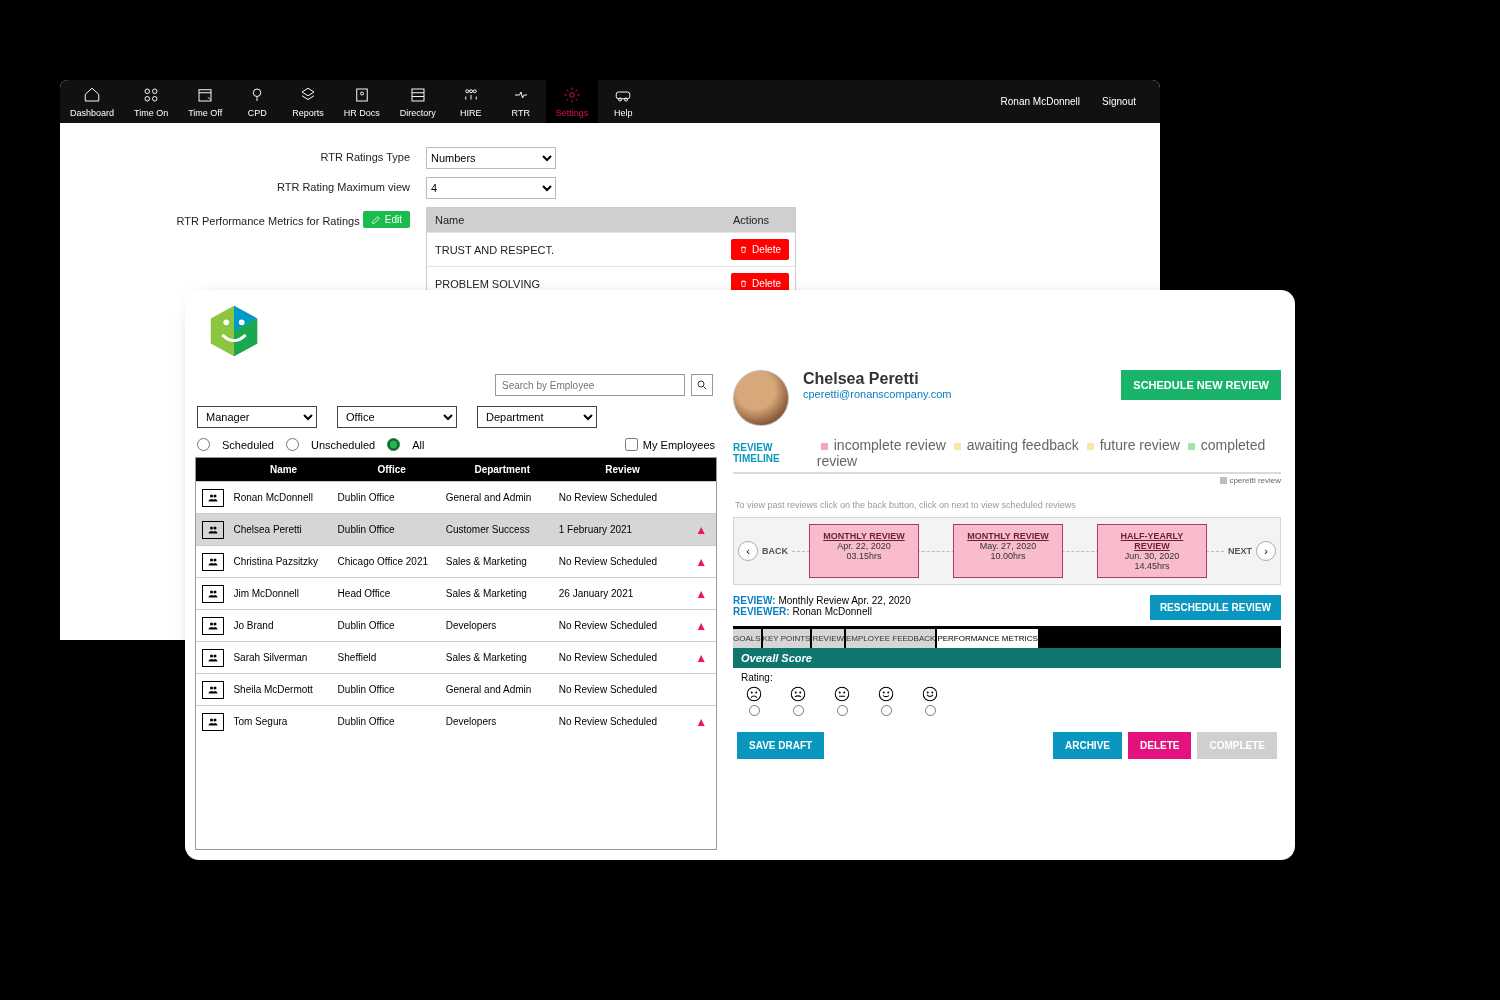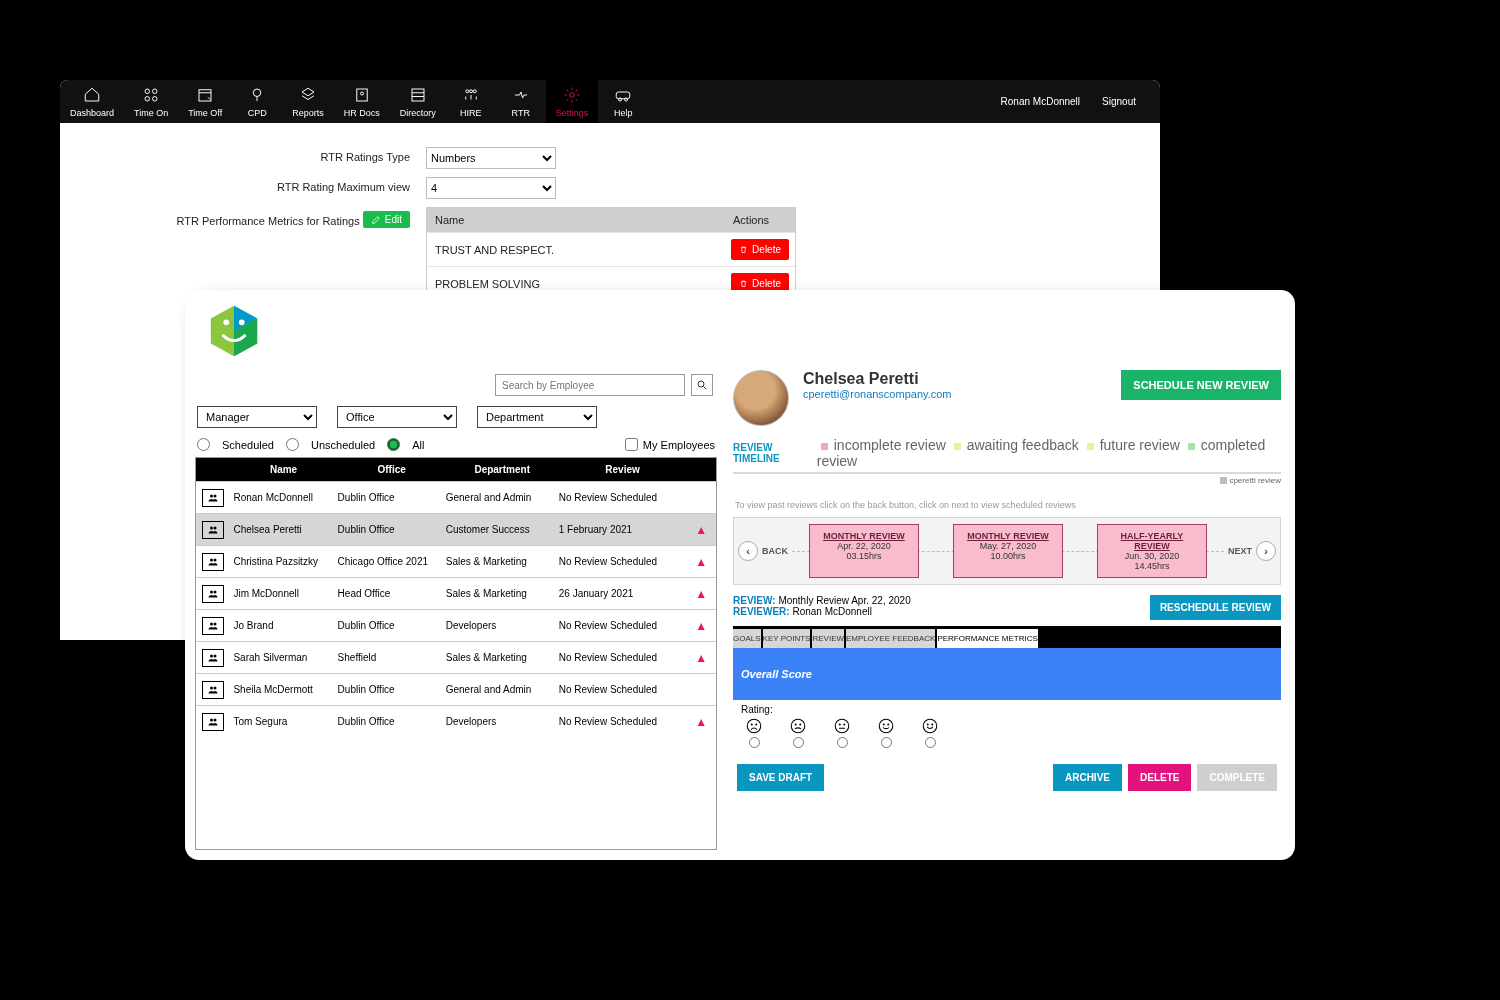--- a/index.html
+++ b/index.html
@@ -81,21 +81,21 @@
   .tcard{background:#f9bccd;border:1px solid #a63e64;width:110px;padding:6px 4px;font-size:9px;text-align:center;color:#333;z-index:1}
   .tcard .tt{font-weight:bold;text-decoration:underline;color:#6b1d3a;font-size:9px}
   .tcard .dt,.tcard .du{font-size:9px}
   .legend2{text-align:right;font-size:8px;color:#666;padding:2px 0 8px}
   .revinfo{display:flex;align-items:flex-start;font-size:10px}
   .revinfo .lbls b{color:#0a7fbf}
   .reschbtn{margin-left:auto;background:#0a97bf;color:#fff;border:none;padding:7px 10px;font-size:10px;font-weight:bold;cursor:pointer}
   .tabs{display:flex;background:#000;margin-top:6px;height:22px;align-items:flex-end;font-size:8px}
   .tab{background:#d6d6d6;color:#333;padding:5px 0;margin-right:2px;cursor:pointer}
   .tab.active{background:#fff;color:#000}
-  .scorebar{background:#3b82f6;color:#fff;font-size:11px;padding:20px 8px;font-style:italic;font-weight:bold}
+  .scorebar{background:#0f766e;color:#fff;font-size:11px;padding:4px 8px;font-style:italic;font-weight:bold}
   .rating{font-size:10px;padding:4px 8px}
   .rating .faces{display:flex;gap:26px;padding:2px 4px}
   .face{display:flex;flex-direction:column;align-items:center;gap:2px}
   .face svg{width:18px;height:18px;stroke:#000;fill:none;stroke-width:1.4}
   .face input{width:11px;height:11px}
   .actions{display:flex;padding:10px 4px;gap:6px}
   .actions button{border:none;color:#fff;font-size:10px;font-weight:bold;padding:8px 12px;cursor:pointer}
   .actions .left{margin-right:auto}
   .b-draft{background:#0a97bf}
   .b-arch{background:#0a97bf}

